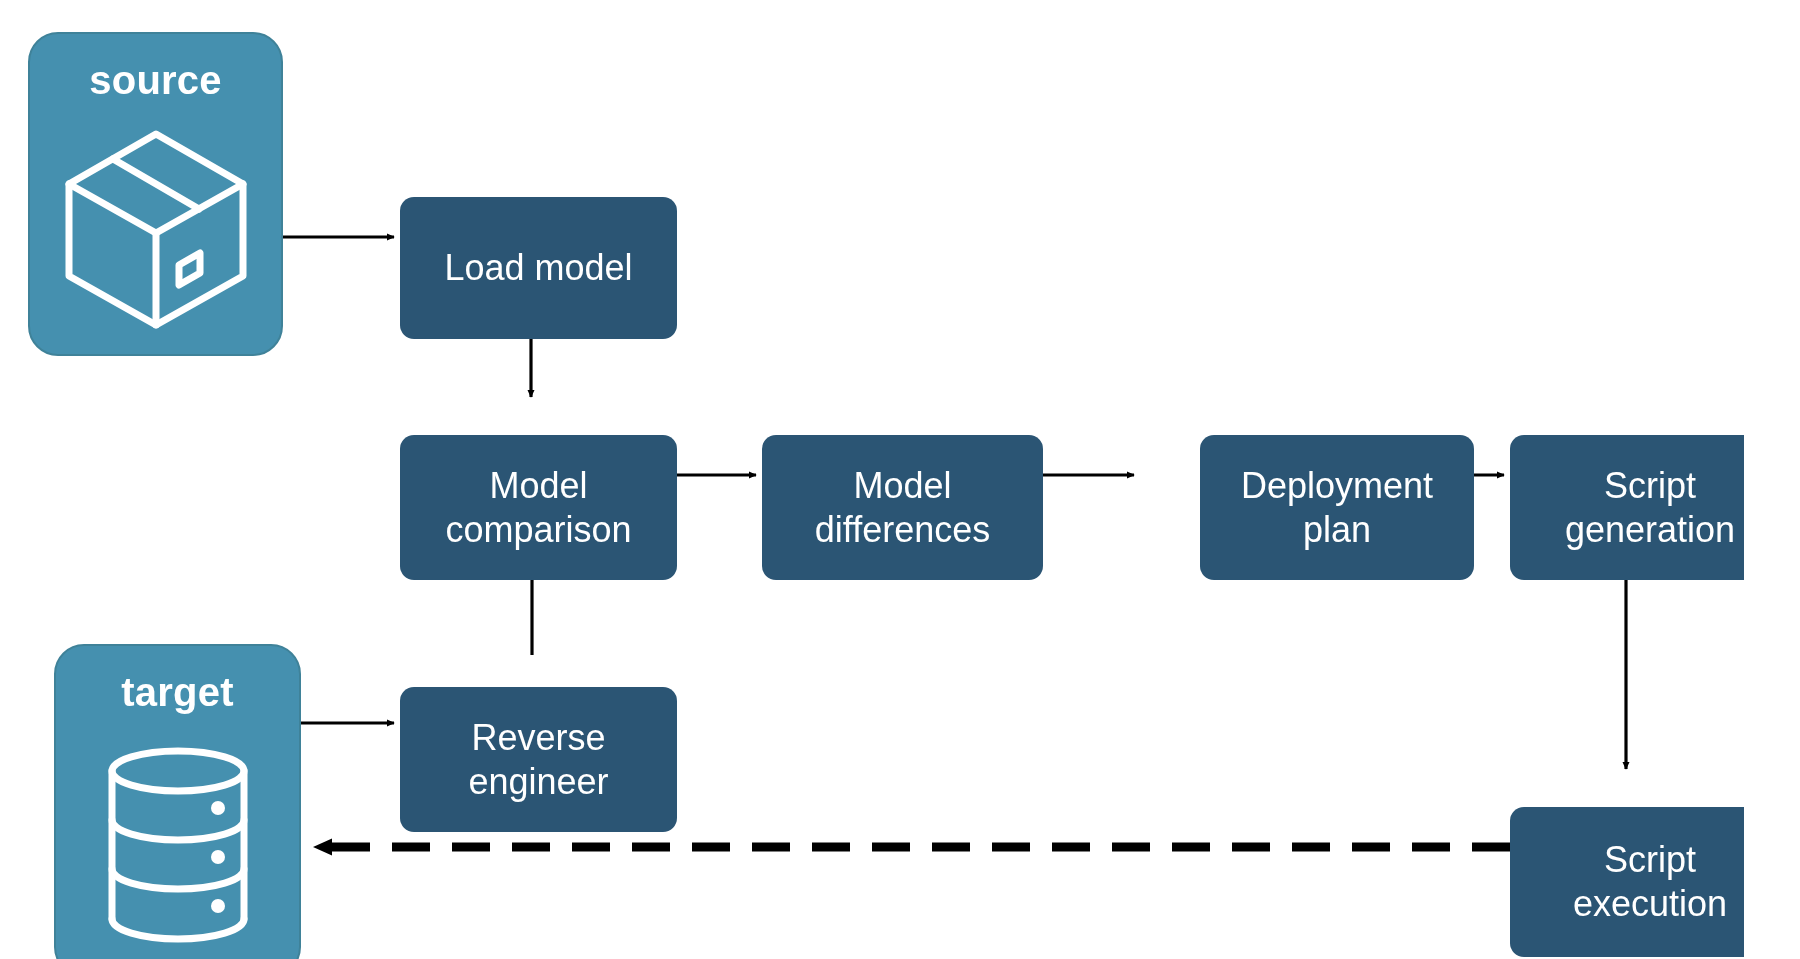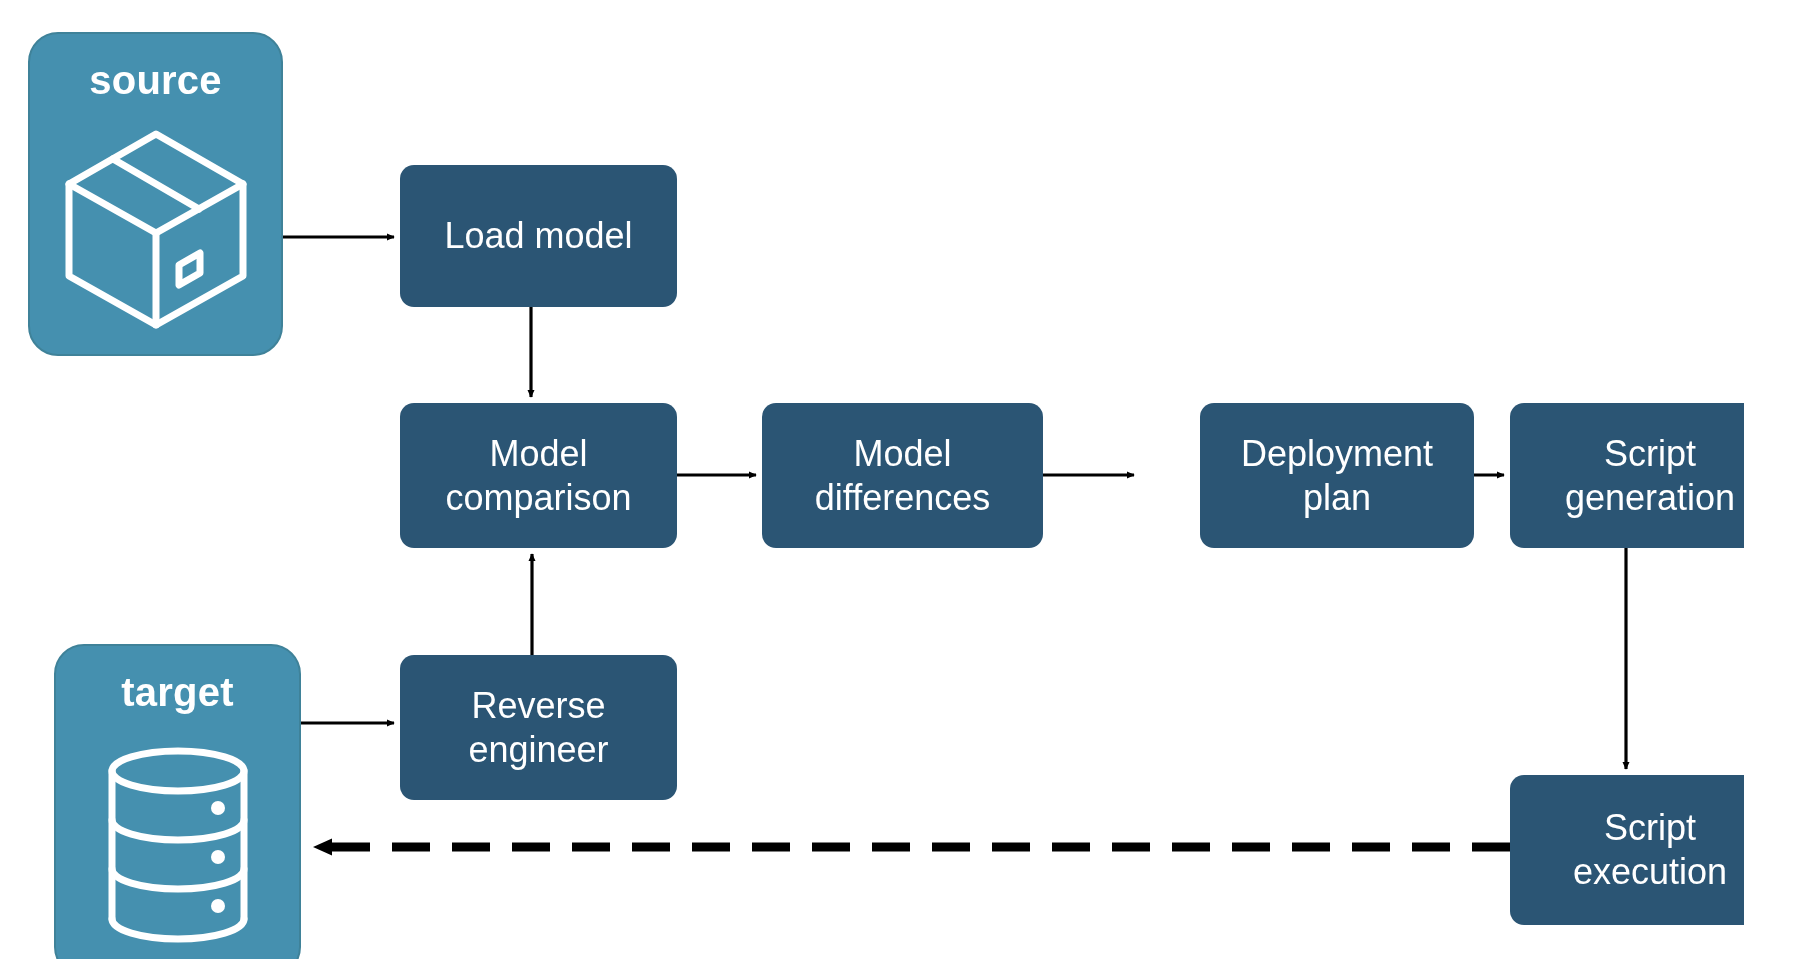--- a/index.html
+++ b/index.html
@@ -59,20 +59,21 @@
     width: 100%;
   }
   
   .process {
     background: #2b5574;
     border-radius: 14px;
     font-size: 36px;
     line-height: 1.22;
     font-weight: 400;
     padding: 4px 10px;
+    margin-top: 32px;
   }
   .process-label {
     display: block;
     white-space: pre-line;
   }
 </style>
 </head>
 <body>
 
 <div id="canvas">

